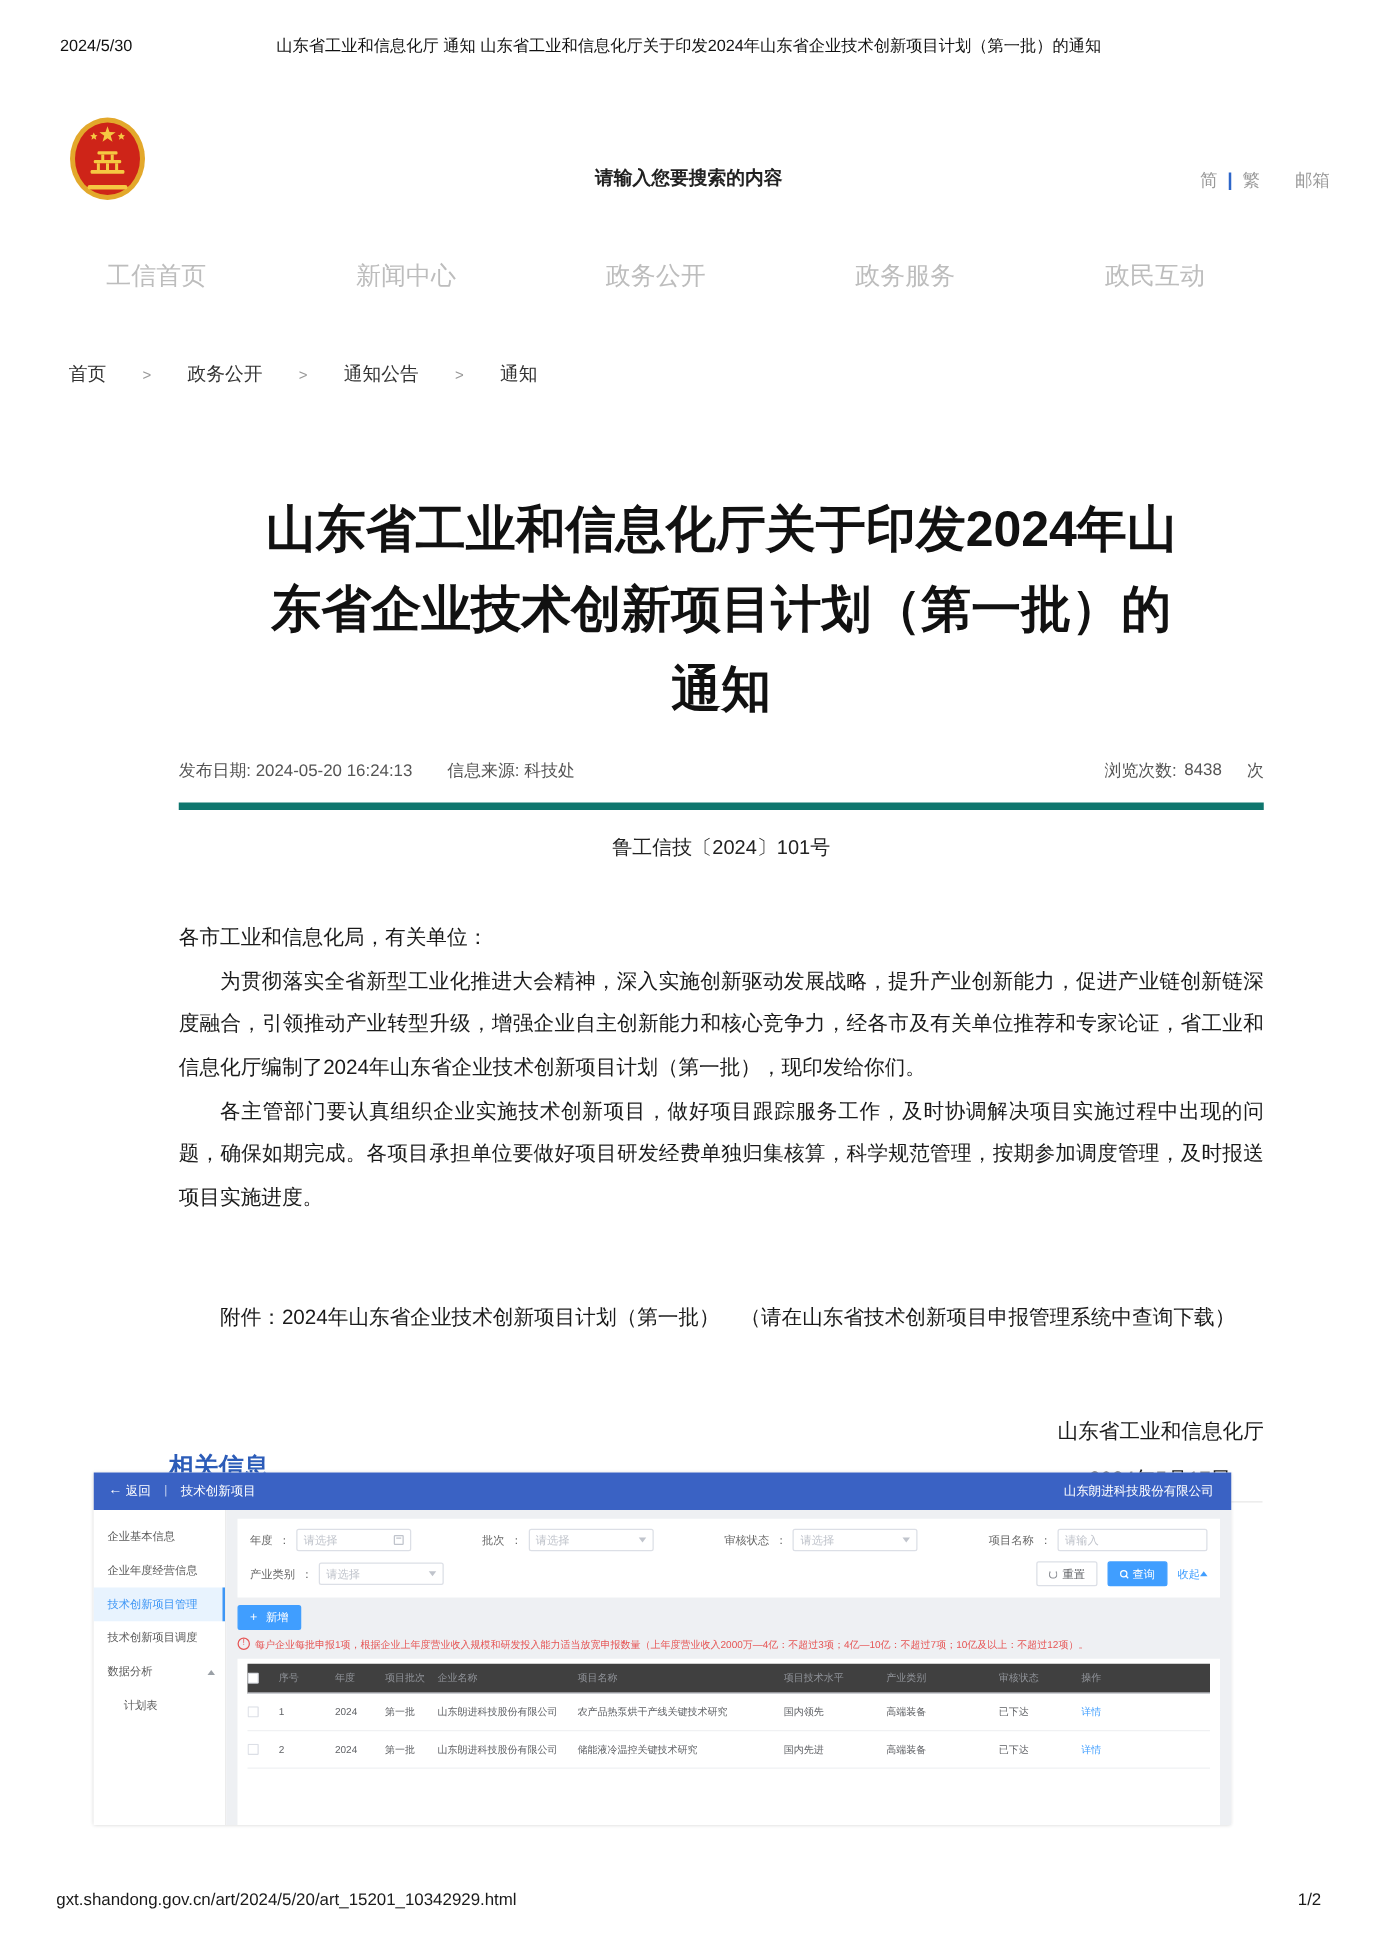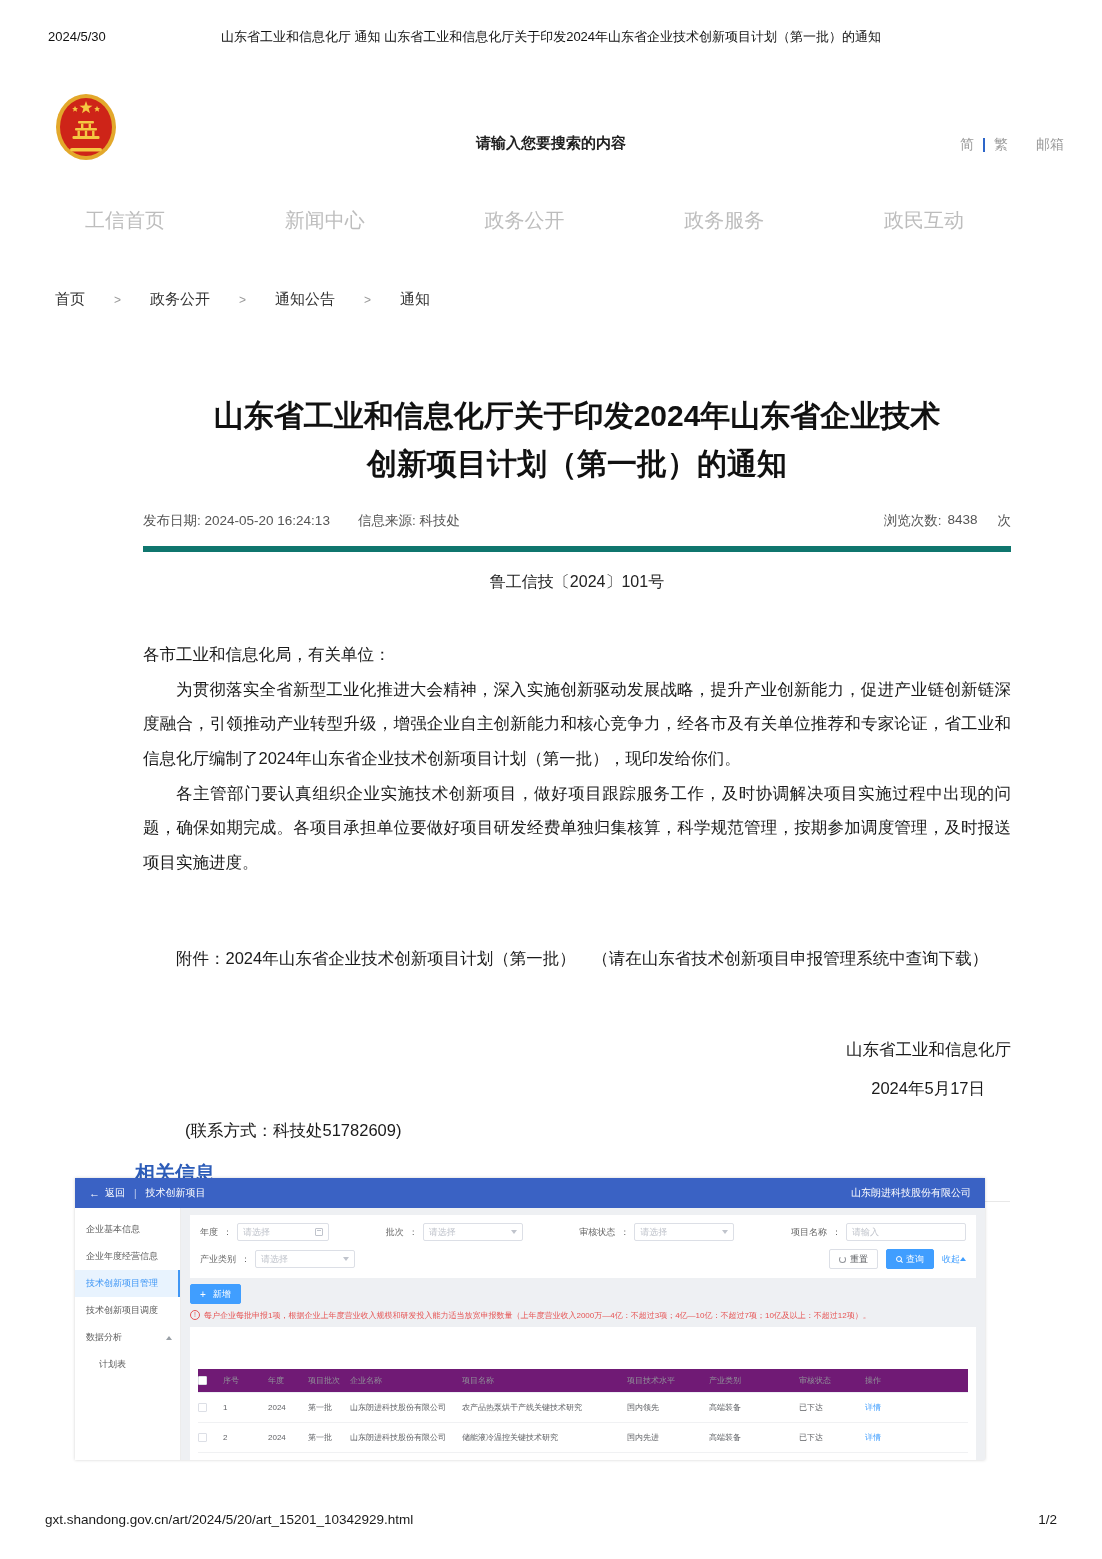--- a/index.html
+++ b/index.html
@@ -27,21 +27,21 @@
              font-size:20px; color:#bdbdbd;gap:40px; }
   .nav-item { cursor:pointer; }
 
   
   .breadcrumb { position:absolute; top:290px; left:55px; font-size:15px; color:#333;
                 display:flex; align-items:center; gap:29px; }
   .bc-sep { color:#999; font-size:12px; }
 
   
   .article { position:absolute; top:392px; left:143px; width:868px; color:#1a1a1a; }
-  .article-title { font-size:30px; font-weight:bold; color:#111; text-align:center; line-height:1.6;
+  .article-title { font-size:40px; font-weight:bold; color:#111; text-align:center; line-height:1.6;
                    max-width:755px; margin:0 auto; }
   .meta-row { display:flex; align-items:center; margin-top:24px; padding-bottom:16px;
               border-bottom:6px solid #0f766e; font-size:13.5px; color:#555; }
   .meta-left { display:flex; gap:28px; }
   .meta-right { margin-left:auto; display:flex; gap:6px; }
   .meta-right .unit { margin-left:14px; }
   .doc-number { text-align:center; font-size:16px; font-weight:500; color:#222; margin-top:20px; }
   .body-text { margin-top:44px; font-size:16.5px; line-height:2.1; text-align:justify; }
   .para { text-indent:2em; }
   .attachment { margin-top:62px; font-size:16.5px; line-height:2.1; text-indent:2em; }
@@ -50,21 +50,21 @@
   .contact { margin-top:12px; font-size:16.5px; padding-left:42px; }
 
   
   .related-heading { position:absolute; top:1160px; left:135px; font-size:20px; font-weight:bold; color:#2c5cb8; z-index:1; }
   .related-rule { position:absolute; top:1201px; left:135px; right:92px; border-bottom:1px solid #e8e8e8; z-index:1; }
 
   
   .sys-panel { position:absolute; top:1178px; left:75px; width:910px; height:282px; background:#fff; z-index:2;
                box-shadow:0 0 3px rgba(0,0,0,.18); font-family:"Liberation Sans","DejaVu Sans",sans-serif; }
   .sys-header { height:30px; background:#3a62c4; color:#fff; display:flex; align-items:center;
-                padding:0 14px; font-size:10px; }
+                padding:0 14px; font-size:10px;font-family:Liberation Mono, monospace; }
   .sys-back { display:flex; align-items:center; gap:5px; cursor:pointer; }
   .back-arrow::before { content:"←"; font-size:11px; }
   .sys-divider { margin:0 9px; opacity:.65; }
   .sys-company { margin-left:auto; }
   .sys-body { display:flex; height:252px; }
   .sys-sidebar { width:106px; background:#fff; border-right:1px solid #ececec; padding-top:8px;
                  font-size:9px; color:#5a5a5a; flex-shrink:0; }
   .side-item { padding:7px 8px 7px 11px; display:flex; justify-content:space-between; align-items:center; cursor:pointer; }
   .side-item.active { background:#e8f3fe; color:#3e96f5; border-right:2px solid #3e96f5; }
   .side-sub { padding-left:24px; }
@@ -98,21 +98,21 @@
   .caret-up-b { width:0; height:0; border-left:3px solid transparent; border-right:3px solid transparent;
                 border-bottom:4px solid #409eff; }
   .add-row { display:flex; }
   .btn-add::before { content:"+"; font-size:10px; margin-right:3px; }
   .notice { display:flex; align-items:flex-start; gap:4px; font-size:8px; color:#e65454; line-height:11px; }
   .warn-icon { flex-shrink:0; width:10px; height:10px; border-radius:50%; border:1px solid #e65454;
                text-align:center; line-height:8px; font-size:7px; }
   .warn-icon::before { content:"!"; }
   .table-card { background:#fff; flex:1; padding:4px 8px 0 8px; }
   .t-row { display:flex; align-items:center; border-bottom:1px solid #f0f1f3; font-size:8px; color:#606266; }
-  .t-head { height:24px; color:#909399; background:#701a75; border-bottom:1px solid #ebeef5;margin-top:38px; }
+  .t-head { height:24px; color:#909399; background:#404040; border-bottom:1px solid #ebeef5; }
   .t-data { height:30px; }
   .tc { flex-shrink:0; white-space:nowrap; overflow:hidden; }
   .c-check{width:25px;} .c-seq{width:45px;} .c-year{width:40px;} .c-batch{width:42px;}
   .c-company{width:112px;} .c-project{width:165px;} .c-level{width:82px;} .c-cat{width:90px;}
   .c-status{width:66px;} .c-action{flex:1;}
   .cb { display:inline-block; width:9px; height:9px; border:1px solid #dcdfe6; border-radius:1px; background:#fff; vertical-align:middle; }
   .detail-link { color:#409eff; cursor:pointer;margin-top:10px; }
 
   
   .page-footer { position:absolute; top:1512px; left:45px; right:45px; display:flex;

